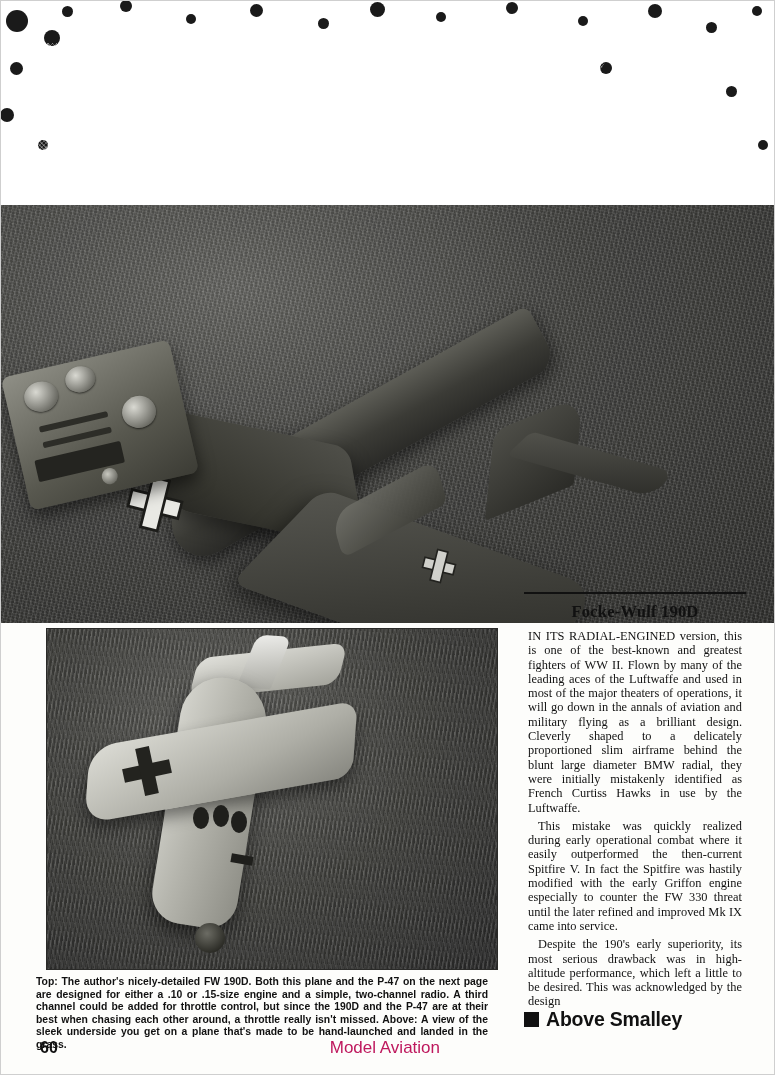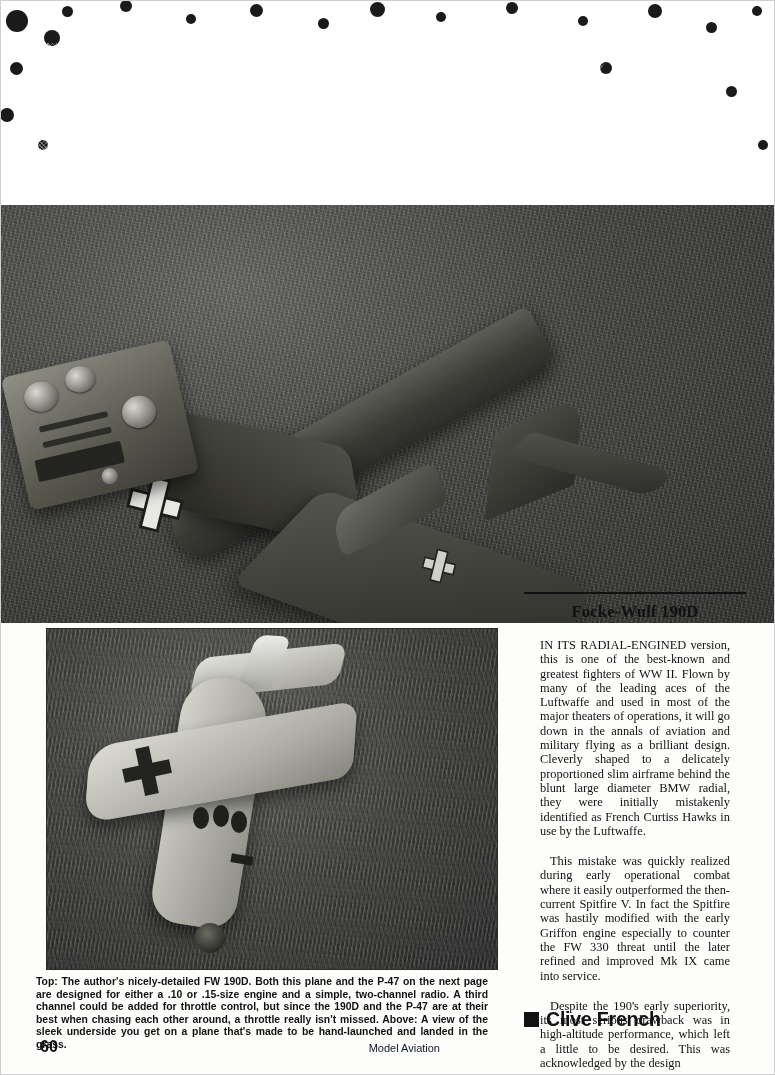--- a/index.html
+++ b/index.html
@@ -295,21 +295,21 @@
   }
   .art-title {
     font-family: "Liberation Serif", serif;
     font-weight: bold;
     font-size: 16.5px;
     text-align: center;
     margin: 0 0 7px 0;
     letter-spacing: .2px;
   }
   .art-body p {
-    margin: 16px;
+    margin: 4px;
     font-size: 12.4px;
     line-height: 14.3px;
     text-align: justify;
     text-indent: 10px;
     hyphens: auto;
   }
   .art-body p.first { text-indent: 0; }
 
   .byline {
     position: absolute;
@@ -357,22 +357,22 @@
     gap: 16px;
     font-family: "Liberation Sans", sans-serif;
     justify-content: space-between;
   }
   .footer .pagenum {
     font-size: 16px;
     font-weight: bold;
     color: #111;
   }
   .footer .magname {
-    font-size: 11px;
-    color: #0f172a;
+    font-size: 17px;
+    color: #be185d;
   }
   .page-border {
     position: absolute;
     inset: 0;
     border: 1px solid #cfcfcf;
     pointer-events: none;
   }
 </style>
 </head>
 <body>
@@ -456,21 +456,21 @@
     <h2 class="art-title">Focke-Wulf 190D</h2>
     <div class="art-body">
       <p class="first">IN ITS RADIAL-ENGINED version, this is one of the best-known and greatest fighters of WW II. Flown by many of the leading aces of the Luftwaffe and used in most of the major theaters of operations, it will go down in the annals of aviation and military flying as a brilliant design. Cleverly shaped to a delicately proportioned slim airframe behind the blunt large diameter BMW radial, they were initially mistakenly identified as French Curtiss Hawks in use by the Luftwaffe.</p>
       <p>This mistake was quickly realized during early operational combat where it easily outperformed the then-current Spitfire V. In fact the Spitfire was hastily modified with the early Griffon engine especially to counter the FW 330 threat until the later refined and improved Mk IX came into service.</p>
       <p>Despite the 190's early superiority, its most serious drawback was in high-altitude performance, which left a little to be desired. This was acknowledged by the design</p>
     </div>
   </div>
 
   <div class="byline">
     <span class="sq"></span>
-    <span class="name">Clive French</span>
+    <span class="name">Above Smalley</span>
   </div>
 
   <div class="caption">Top: The author's nicely-detailed FW 190D. Both this plane and the P-47 on the next page are designed for either a .10 or .15-size engine and a simple, two-channel radio. A third channel could be added for throttle control, but since the 190D and the P-47 are at their best when chasing each other around, a throttle really isn't missed. Above: A view of the sleek underside you get on a plane that's made to be hand-launched and landed in the grass.</div>
 
   <div class="footer">
     <span class="pagenum">60</span>
     <span class="magname">Model Aviation</span>
   </div>
 
   <div class="page-border"></div>

